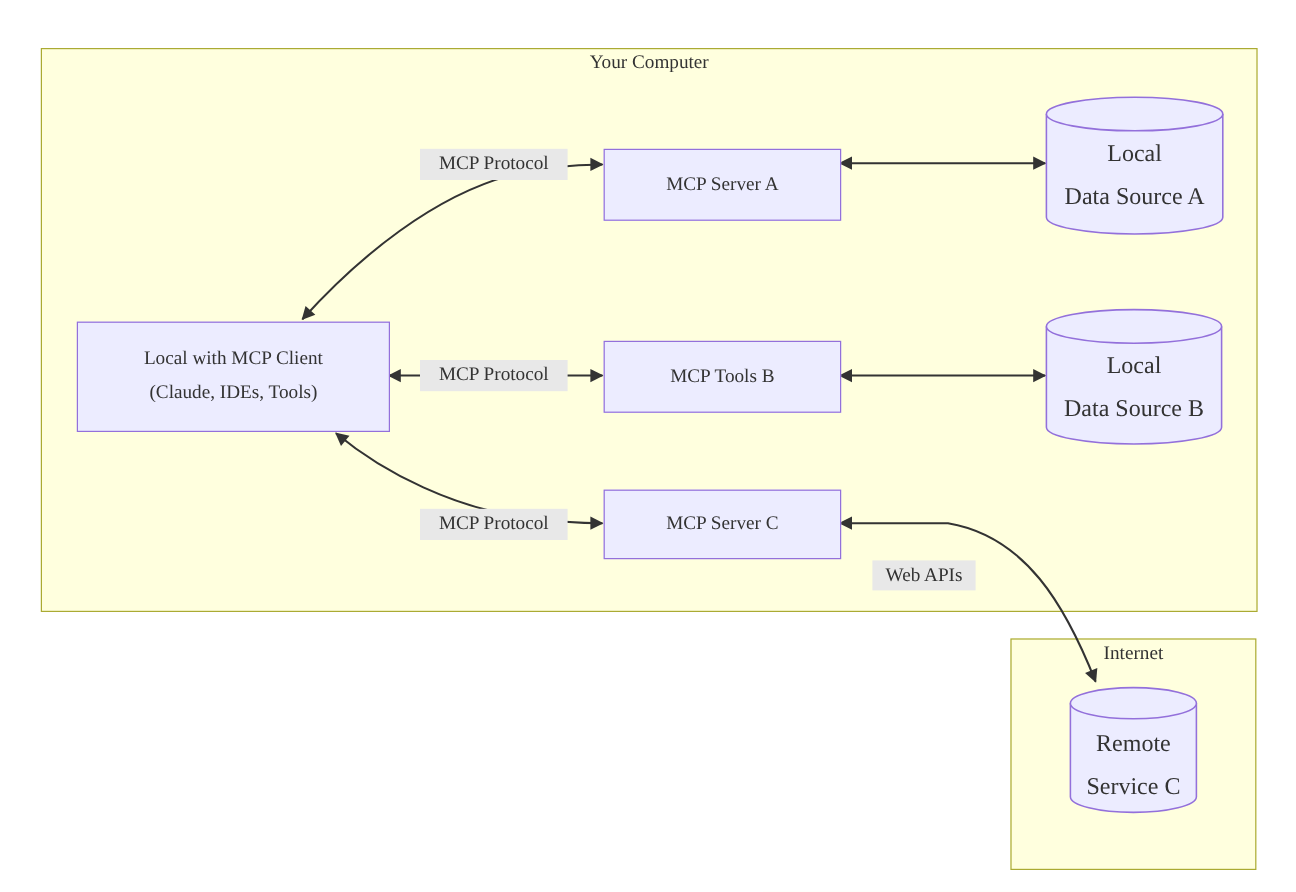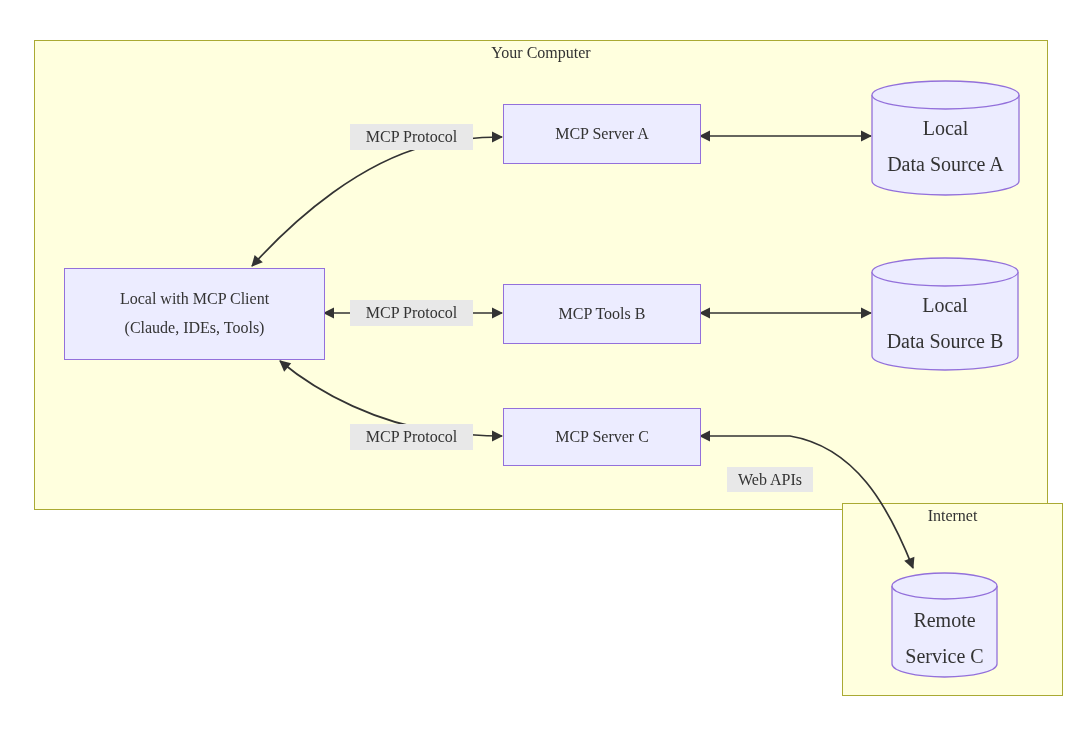--- a/index.html
+++ b/index.html
@@ -12,38 +12,38 @@
   .cluster {
     position:absolute;
     background:var(--cluster-fill,#ffffde);
     border:1px solid var(--cluster-border,#aaaa33);
   }
   .cluster-title {
     position:absolute; top:3px; left:0; right:0;
     text-align:center; font-size:16px; color:var(--text,#333333);
   }
   #cluster-your-computer { left:34px; top:40px; width:1012px; height:468px; }
-  #cluster-internet      { left:842px; top:503px; width:203px; height:191px;padding-left:16px; }
+  #cluster-internet      { left:842px; top:532px; width:203px; height:191px; }
 
   
   svg.draw-layer { position:absolute; left:0; top:0; width:1080px; height:743px; }
   .edge { stroke:var(--line,#333333); stroke-width:1.7; fill:none; }
   .arrowhead { fill:var(--line,#333333); stroke:none; }
   .cyl { fill:var(--node-fill,#ececff); stroke:var(--node-border,#9370db); stroke-width:1.3; }
 
   
   .node {
     position:absolute;
     background:var(--node-fill,#ececff);
     border:1px solid var(--node-border,#9370db);
     display:flex; flex-direction:column; align-items:center; justify-content:center;
     text-align:center; font-size:16px; line-height:1.8; color:var(--text,#333333);
   }
   #node-host     { left:64px;  top:268px; width:259px; height:90px; }
-  #node-server-a { left:503px; top:104px; width:196px; height:58px; }
+  #node-server-a { left:503px; top:124px; width:196px; height:58px; }
   #node-server-b { left:503px; top:284px; width:196px; height:58px; }
   #node-server-c { left:503px; top:408px; width:196px; height:56px; }
 
   
   .cyl-label {
     position:absolute; display:flex; flex-direction:column;
     align-items:center; justify-content:center; text-align:center;
     font-size:20px; line-height:1.8; color:var(--text,#333333);
   }
   #label-data-a   { left:872px; top:103px; width:147px; height:85px; }

